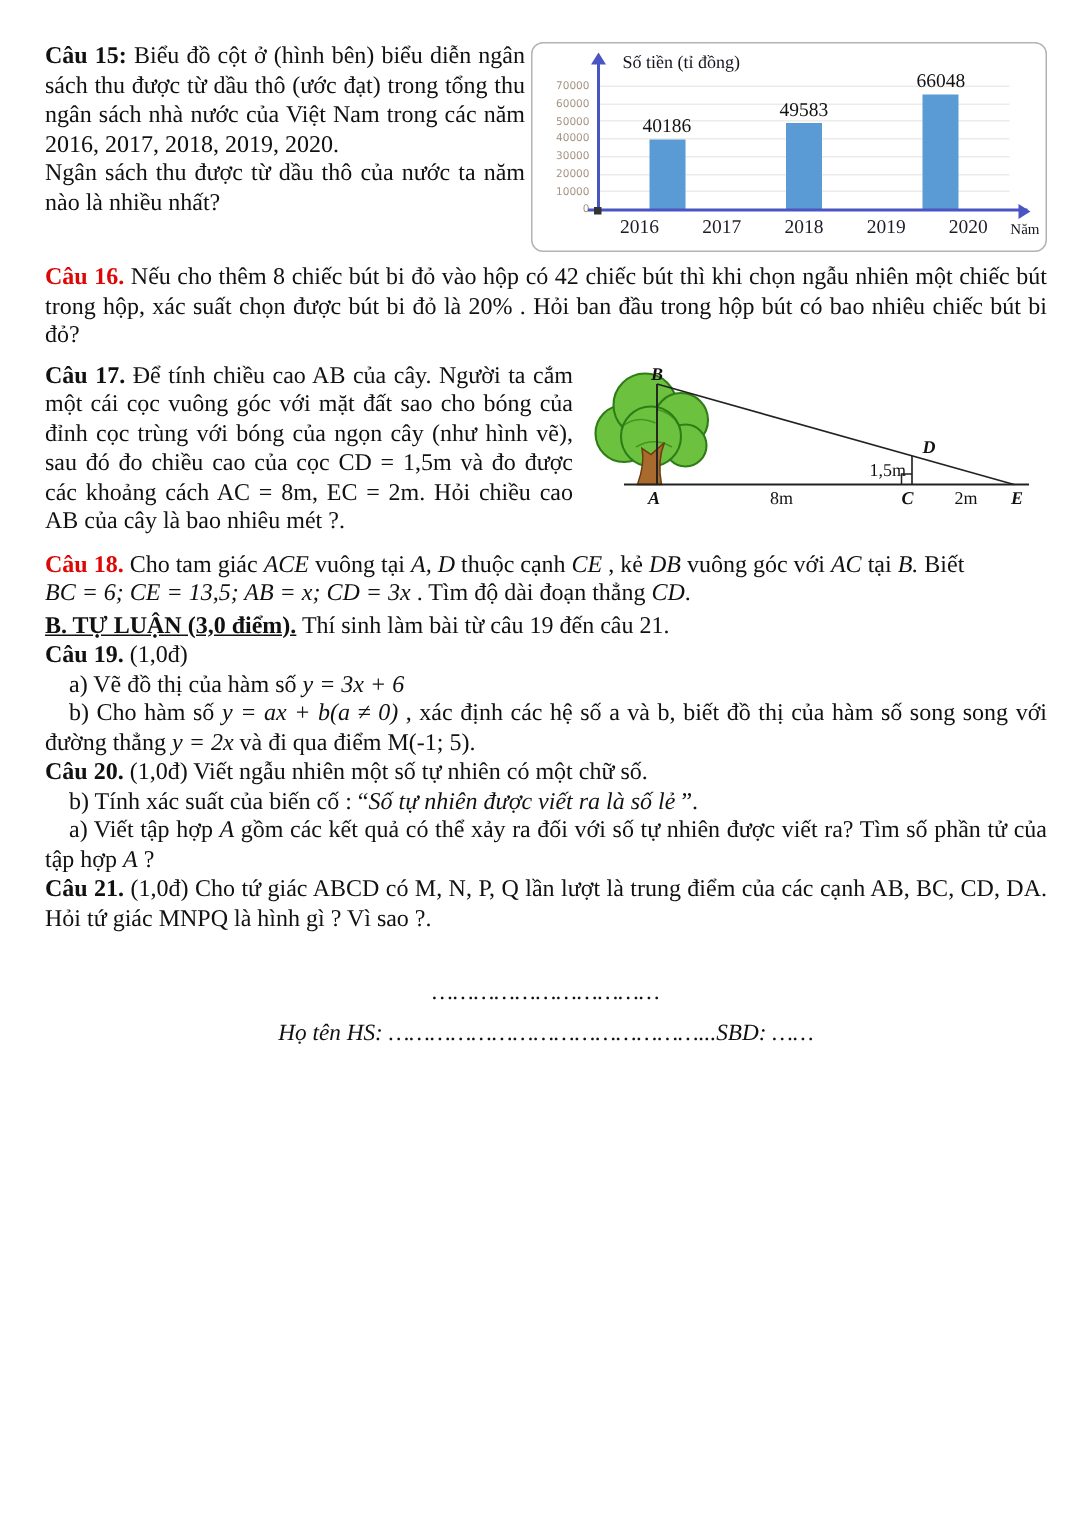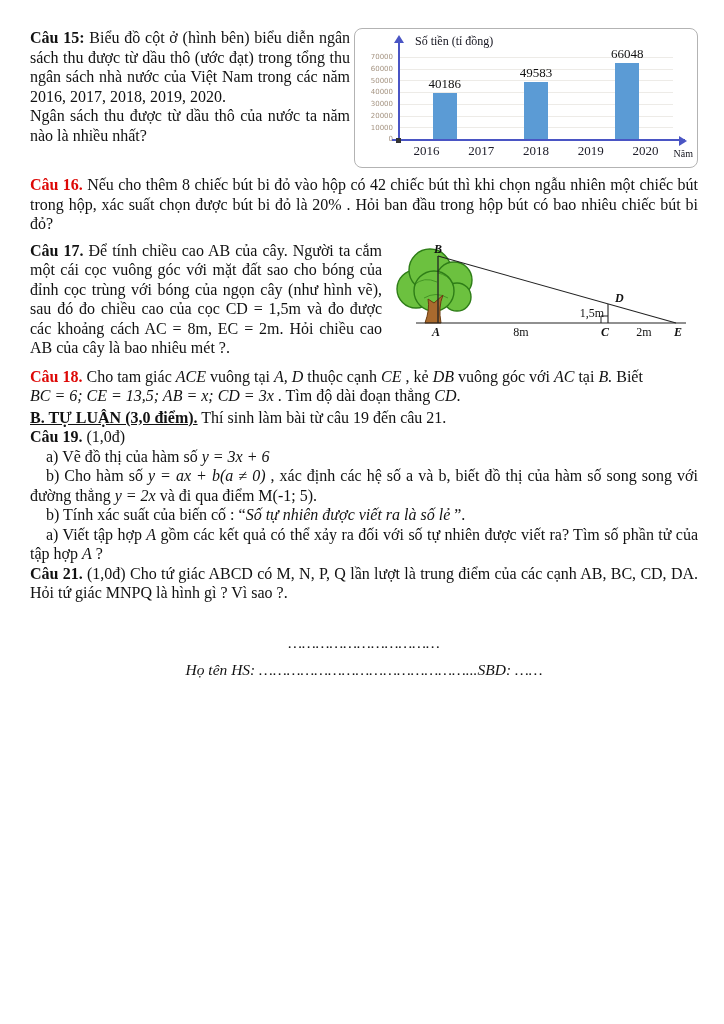--- a/index.html
+++ b/index.html
@@ -155,20 +155,21 @@
   </div>
 
   <p class="qp mt9"><span class="b red">Câu 18.</span><span> Cho tam giác </span><span class="i">ACE</span><span> vuông tại </span><span class="i">A, D</span><span> thuộc cạnh </span><span class="i">CE</span><span> , kẻ </span><span class="i">DB</span><span> vuông góc với </span><span class="i">AC</span><span> tại </span><span class="i">B.</span><span> Biết</span><br><span class="i">BC = 6; CE = 13,5;  AB = x; CD = 3x</span><span> . Tìm độ dài đoạn thẳng </span><span class="i">CD</span><span>.</span></p>
 
   <p class="qp mt2"><span class="b u">B. TỰ LUẬN (3,0 điểm).</span><span> Thí sinh làm bài từ câu 19 đến câu 21.</span></p>
 
   <p class="qp"><span class="b">Câu 19.</span><span> (1,0đ)</span></p>
   <p class="qp" style="text-indent:16px"><span>a) Vẽ đồ thị của hàm số </span><span class="i">y = 3x + 6</span></p>
   <p class="qp" style="text-indent:16px"><span>b) Cho hàm số </span><span class="i">y = ax + b(a ≠ 0)</span><span> , xác định các hệ số a và b, biết đồ thị của hàm số song song với đường thẳng </span><span class="i">y = 2x</span><span> và đi qua điểm M(-1; 5).</span></p>
 
+  <p class="qp"><span class="b">Câu 20.</span><span> (1,0đ)  Viết ngẫu nhiên một số tự nhiên có một chữ số.</span></p>
   <p class="qp" style="text-indent:16px"><span>b) Tính xác suất của biến cố : “</span><span class="i">Số tự nhiên được viết ra là số lẻ</span><span> ”.</span></p>
   <p class="qp" style="text-indent:16px"><span>a) Viết tập hợp </span><span class="i">A</span><span> gồm các kết quả có thể xảy ra đối với số tự nhiên được viết ra? Tìm số phần tử của tập hợp </span><span class="i">A</span><span> ?</span></p>
 
   <p class="qp"><span class="b">Câu 21.</span><span> (1,0đ)  Cho tứ giác ABCD có M, N, P, Q lần lượt là trung điểm của các cạnh AB, BC, CD, DA. Hỏi tứ giác MNPQ là hình gì ? Vì sao ?.</span></p>
 
   <div class="footer">
     <p>……………………………</p>
     <p>Họ tên HS:  ………………………………………...SBD: ……</p>
   </div>
 

